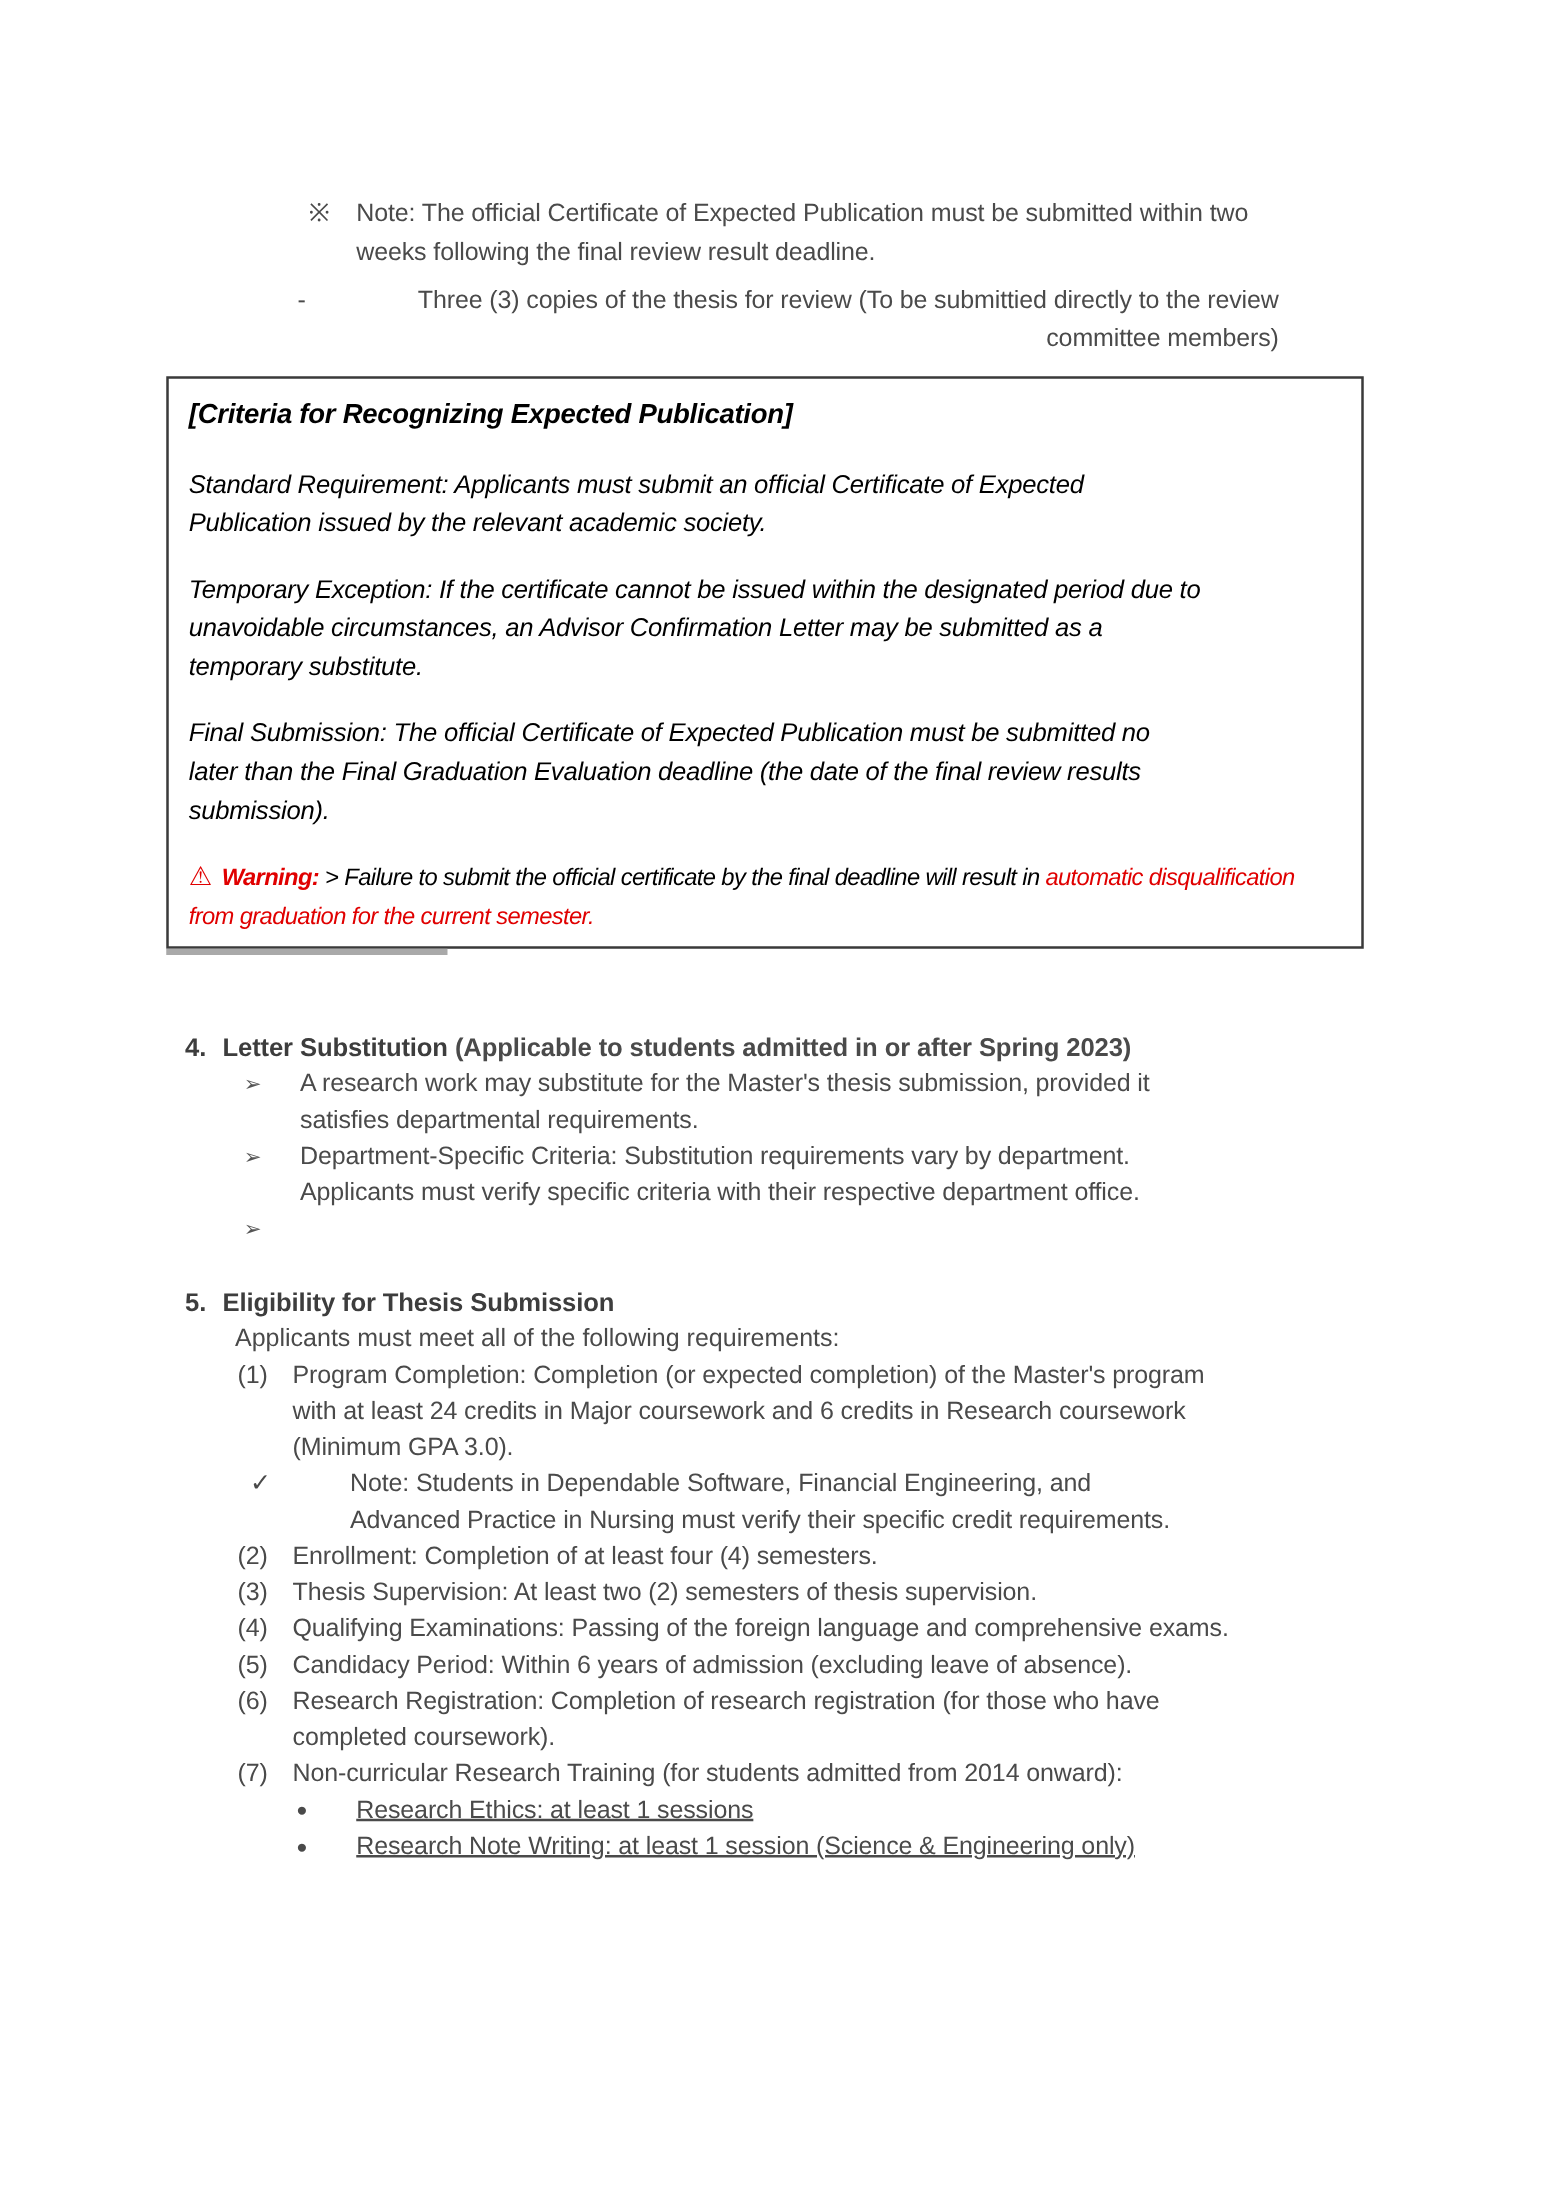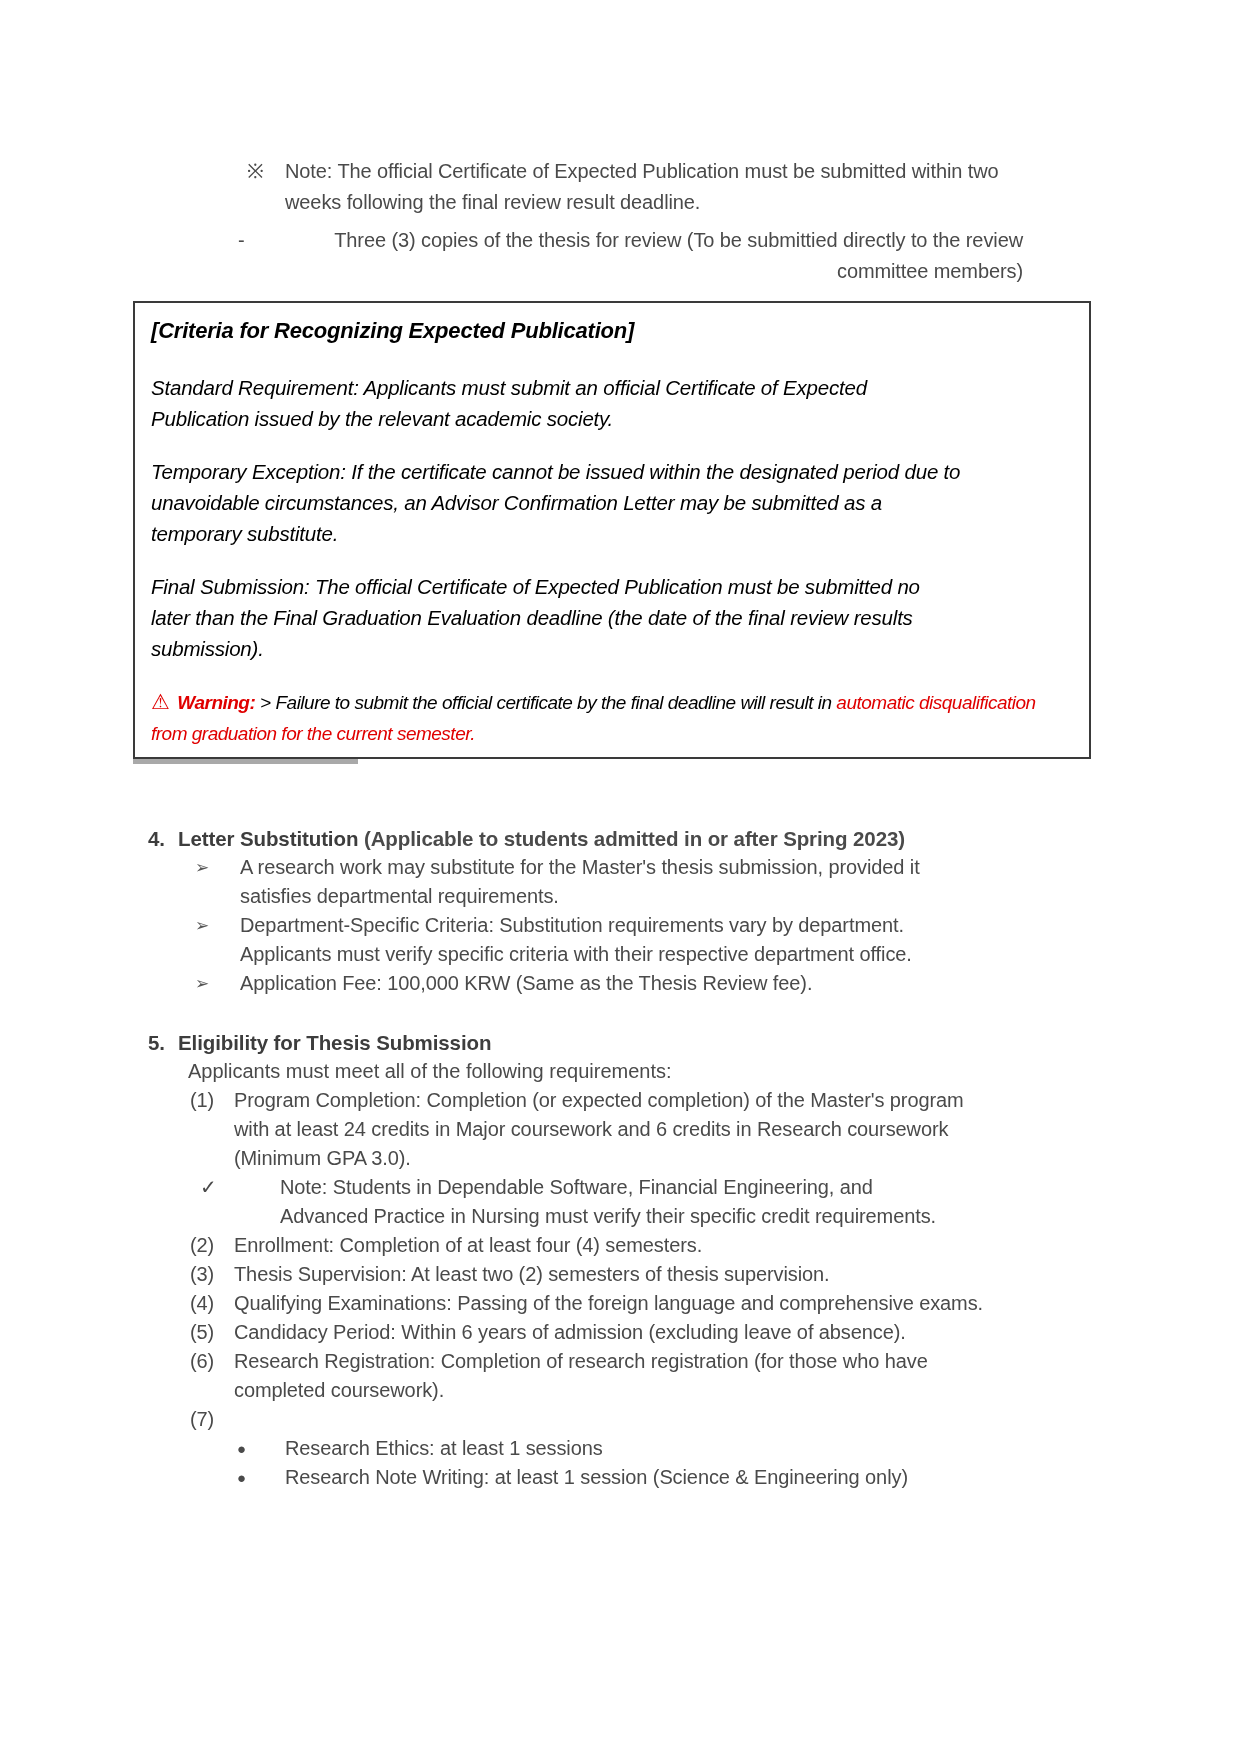--- a/index.html
+++ b/index.html
@@ -77,21 +77,21 @@
   .intro{margin-left:55px;font-size:20px;line-height:29px;}
   .item-row{margin-left:57px;}
   .item-row .marker{width:44px;}
   .item-row .txt{width:750px;}
   .check-row{margin-left:67px;}
   .check-row .marker{width:44px;}
   .check-row .txt{width:770px;}
   .check-row .txt span{display:block;margin-left:36px;}
   .sub-row{margin-left:104px;}
   .sub-row .marker{width:48px;font-size:15px;}
-  .sub-row .txt{width:700px;}
+  .sub-row .txt{width:700px;text-decoration:underline;}
 </style>
 </head>
 <body>
 
 <div class="page">
 
   <div class="top-notes">
     <div class="row note-row">
       <span class="marker">※</span>
       <span class="txt">Note: The official Certificate of Expected Publication must be submitted within two weeks following the final review result deadline.</span>
@@ -120,21 +120,20 @@
       <div class="row arrow-row">
         <span class="marker">➢</span>
         <span class="txt">A research work may substitute for the Master's thesis submission, provided it satisfies departmental requirements.</span>
       </div>
       <div class="row arrow-row">
         <span class="marker">➢</span>
         <span class="txt">Department-Specific Criteria: Substitution requirements vary by department. Applicants must verify specific criteria with their respective department office.</span>
       </div>
       <div class="row arrow-row">
         <span class="marker">➢</span>
-        <span class="txt">Application Fee: 100,000 KRW (Same as the Thesis Review fee).</span>
       </div>
     </div>
   </div>
 
   <div class="section5">
     <div class="row section-heading">
       <span class="num">5.</span>
       <span class="ttl"><b>Eligibility for Thesis Submission</b></span>
     </div>
     <div class="intro">Applicants must meet all of the following requirements:</div>
@@ -165,20 +164,21 @@
       <div class="row item-row">
         <span class="marker">(5)</span>
         <span class="txt">Candidacy Period: Within 6 years of admission (excluding leave of absence).</span>
       </div>
       <div class="row item-row">
         <span class="marker">(6)</span>
         <span class="txt">Research Registration: Completion of research registration (for those who have completed coursework).</span>
       </div>
       <div class="row item-row">
         <span class="marker">(7)</span>
+        <span class="txt">Non-curricular Research Training (for students admitted from 2014 onward):</span>
       </div>
       <div class="row sub-row">
         <span class="marker">●</span>
         <span class="txt">Research Ethics: at least 1 sessions</span>
       </div>
       <div class="row sub-row">
         <span class="marker">●</span>
         <span class="txt">Research Note Writing: at least 1 session (Science &amp; Engineering only)</span>
       </div>
     </div>

